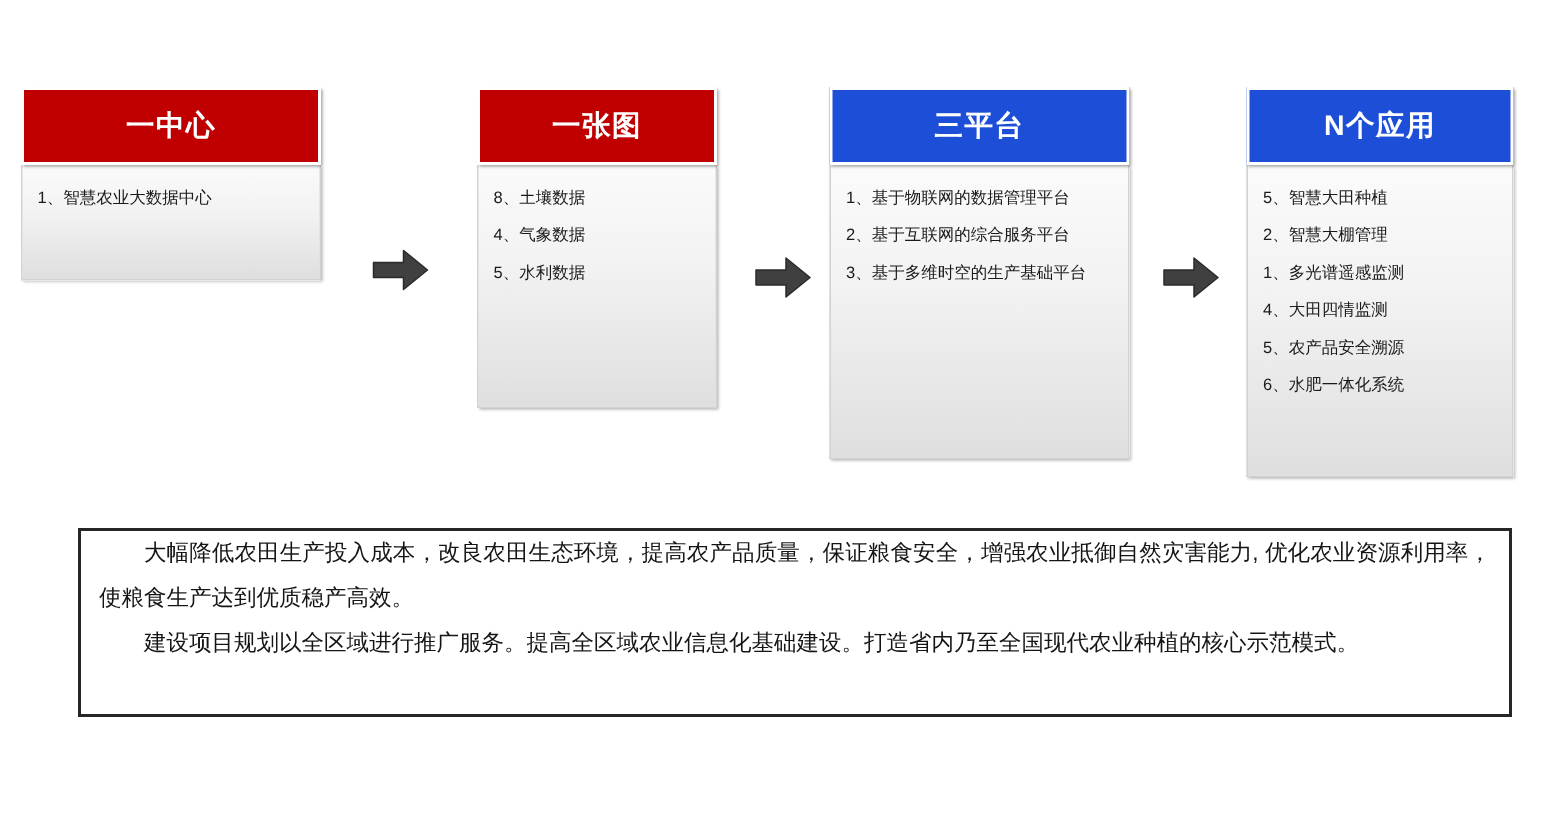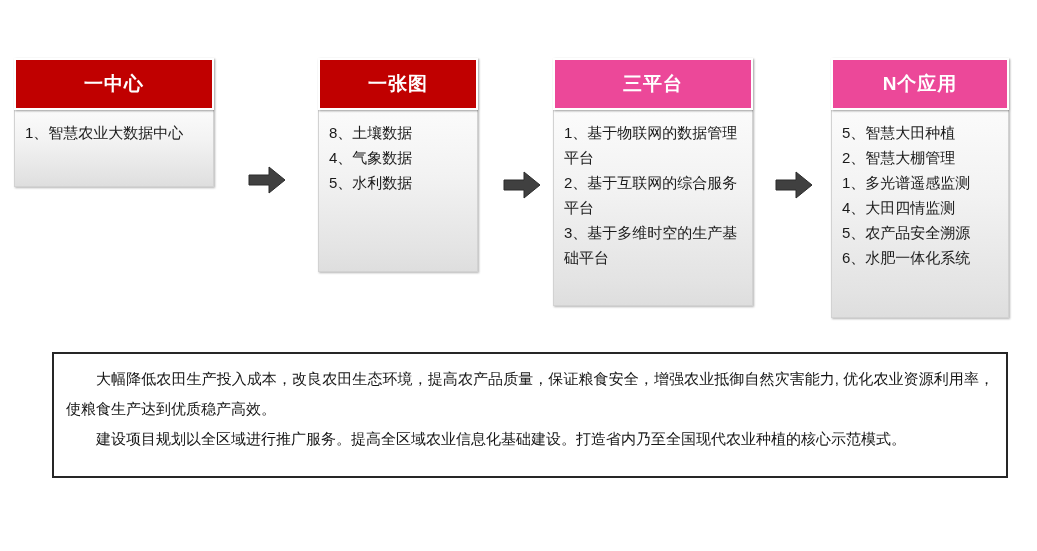--- a/index.html
+++ b/index.html
@@ -38,37 +38,37 @@
     justify-content: center;
     color: #ffffff;
     font-weight: bold;
     font-size: 19px;
     letter-spacing: 1px;
     border: 2px solid #ffffff;
     box-shadow: 1px 1px 2px rgba(0,0,0,0.38);
     z-index: 3;
   }
   .card-header.red   { background: #C00000; }
-  .card-header.gray  { background: #ec4899; }
+  .card-header.gray  { background: #1d4ed8; }
 
   .card-body {
     position: absolute;
     left: 0;
     top: 52px;
     width: 100%;
     box-sizing: border-box;
     background: linear-gradient(to bottom, #fbfbfb 0%, #f2f2f2 42%, #e3e3e3 88%, #dedede 100%);
     border: 1px solid #d2d2d2;
     border-top: none;
     box-shadow: 1px 1px 2px rgba(0,0,0,0.30);
     padding: 10px 10px 8px 10px;
     z-index: 1;
   }
   .card-line {
-    font-size: 15px;
+    font-size: 11px;
     line-height: 25px;
     color: #1a1a1a;
     white-space: normal;
     word-break: break-word;
   }
 
   
   #card-center      { left: 14px;  top: 58px;  width: 200px; }
   #card-center  .card-body { height: 77px; }
 
@@ -94,21 +94,21 @@
   
   #summary-box {
     position: absolute;
     left: 52px;
     top: 352px;
     width: 956px;
     height: 126px;
     box-sizing: border-box;
     border: 2px solid #262626;
     background: #ffffff;
-    padding: 10px 12px 8px 12px;
+    padding: 0 12px 8px 12px;
   }
   .summary-par {
     font-size: 15px;
     line-height: 30px;
     color: #151515;
     text-indent: 2em;
     margin: 0;
     text-align: justify;
     text-justify: inter-ideograph;
   }

